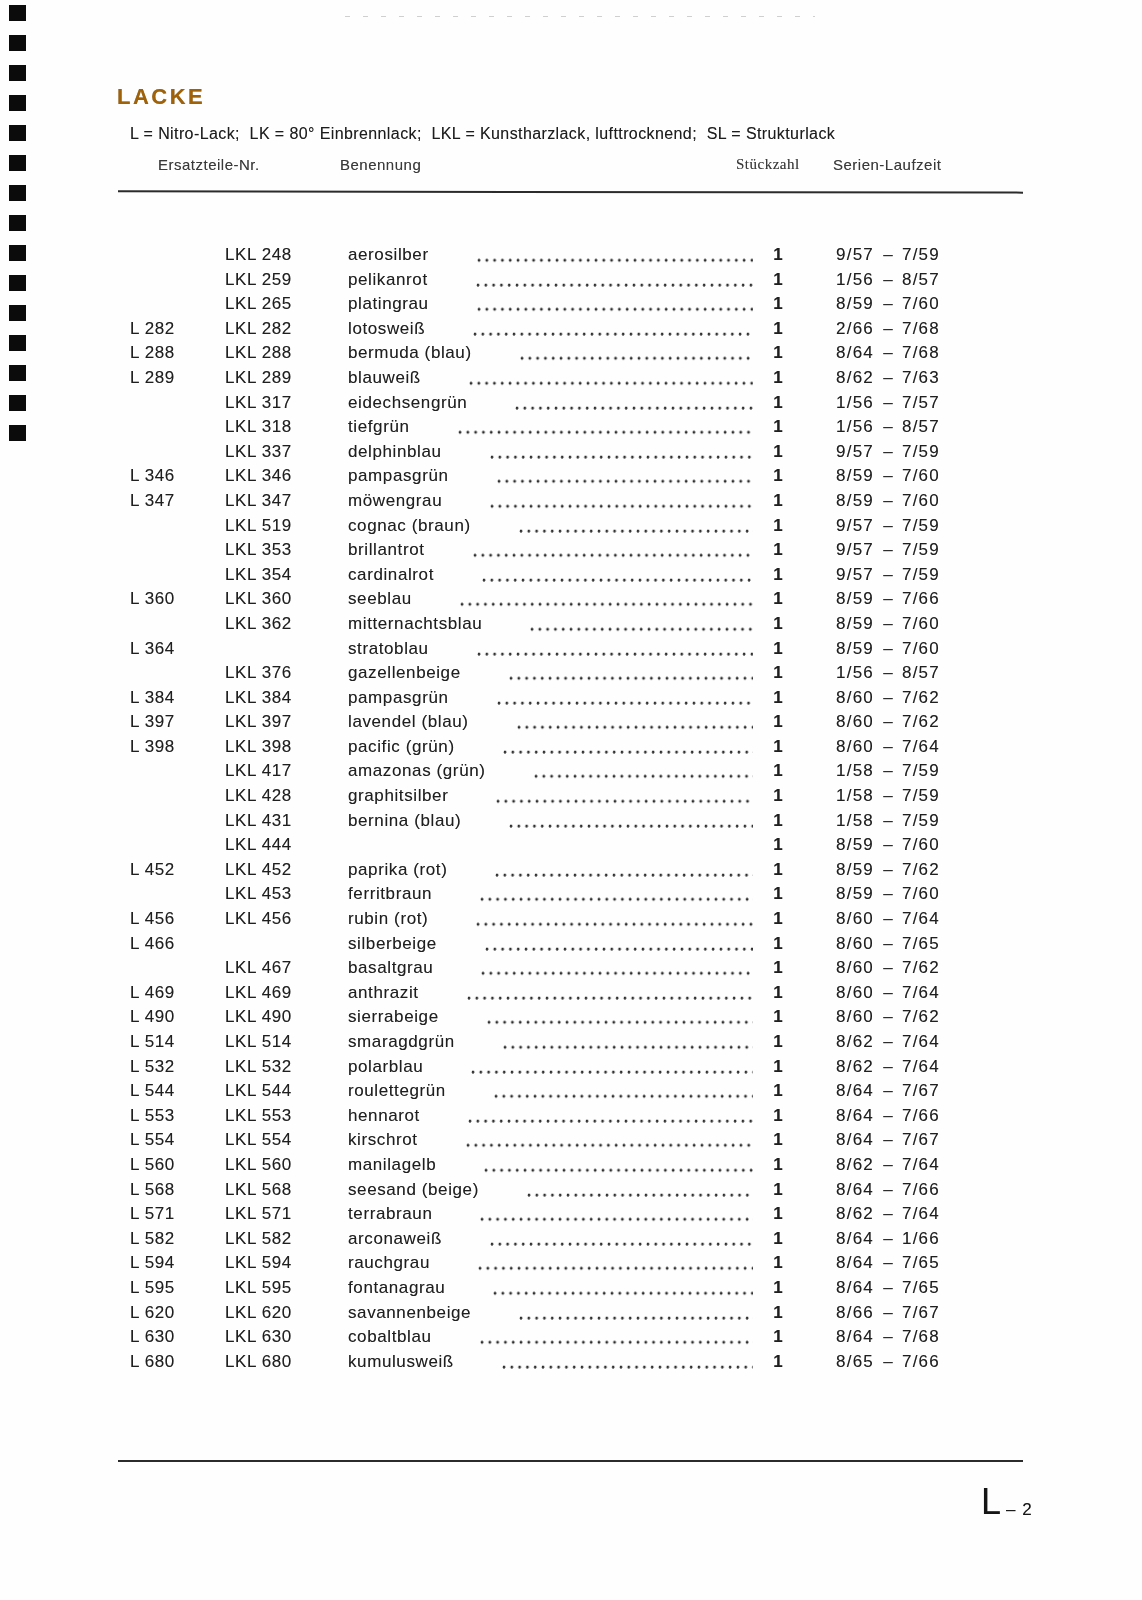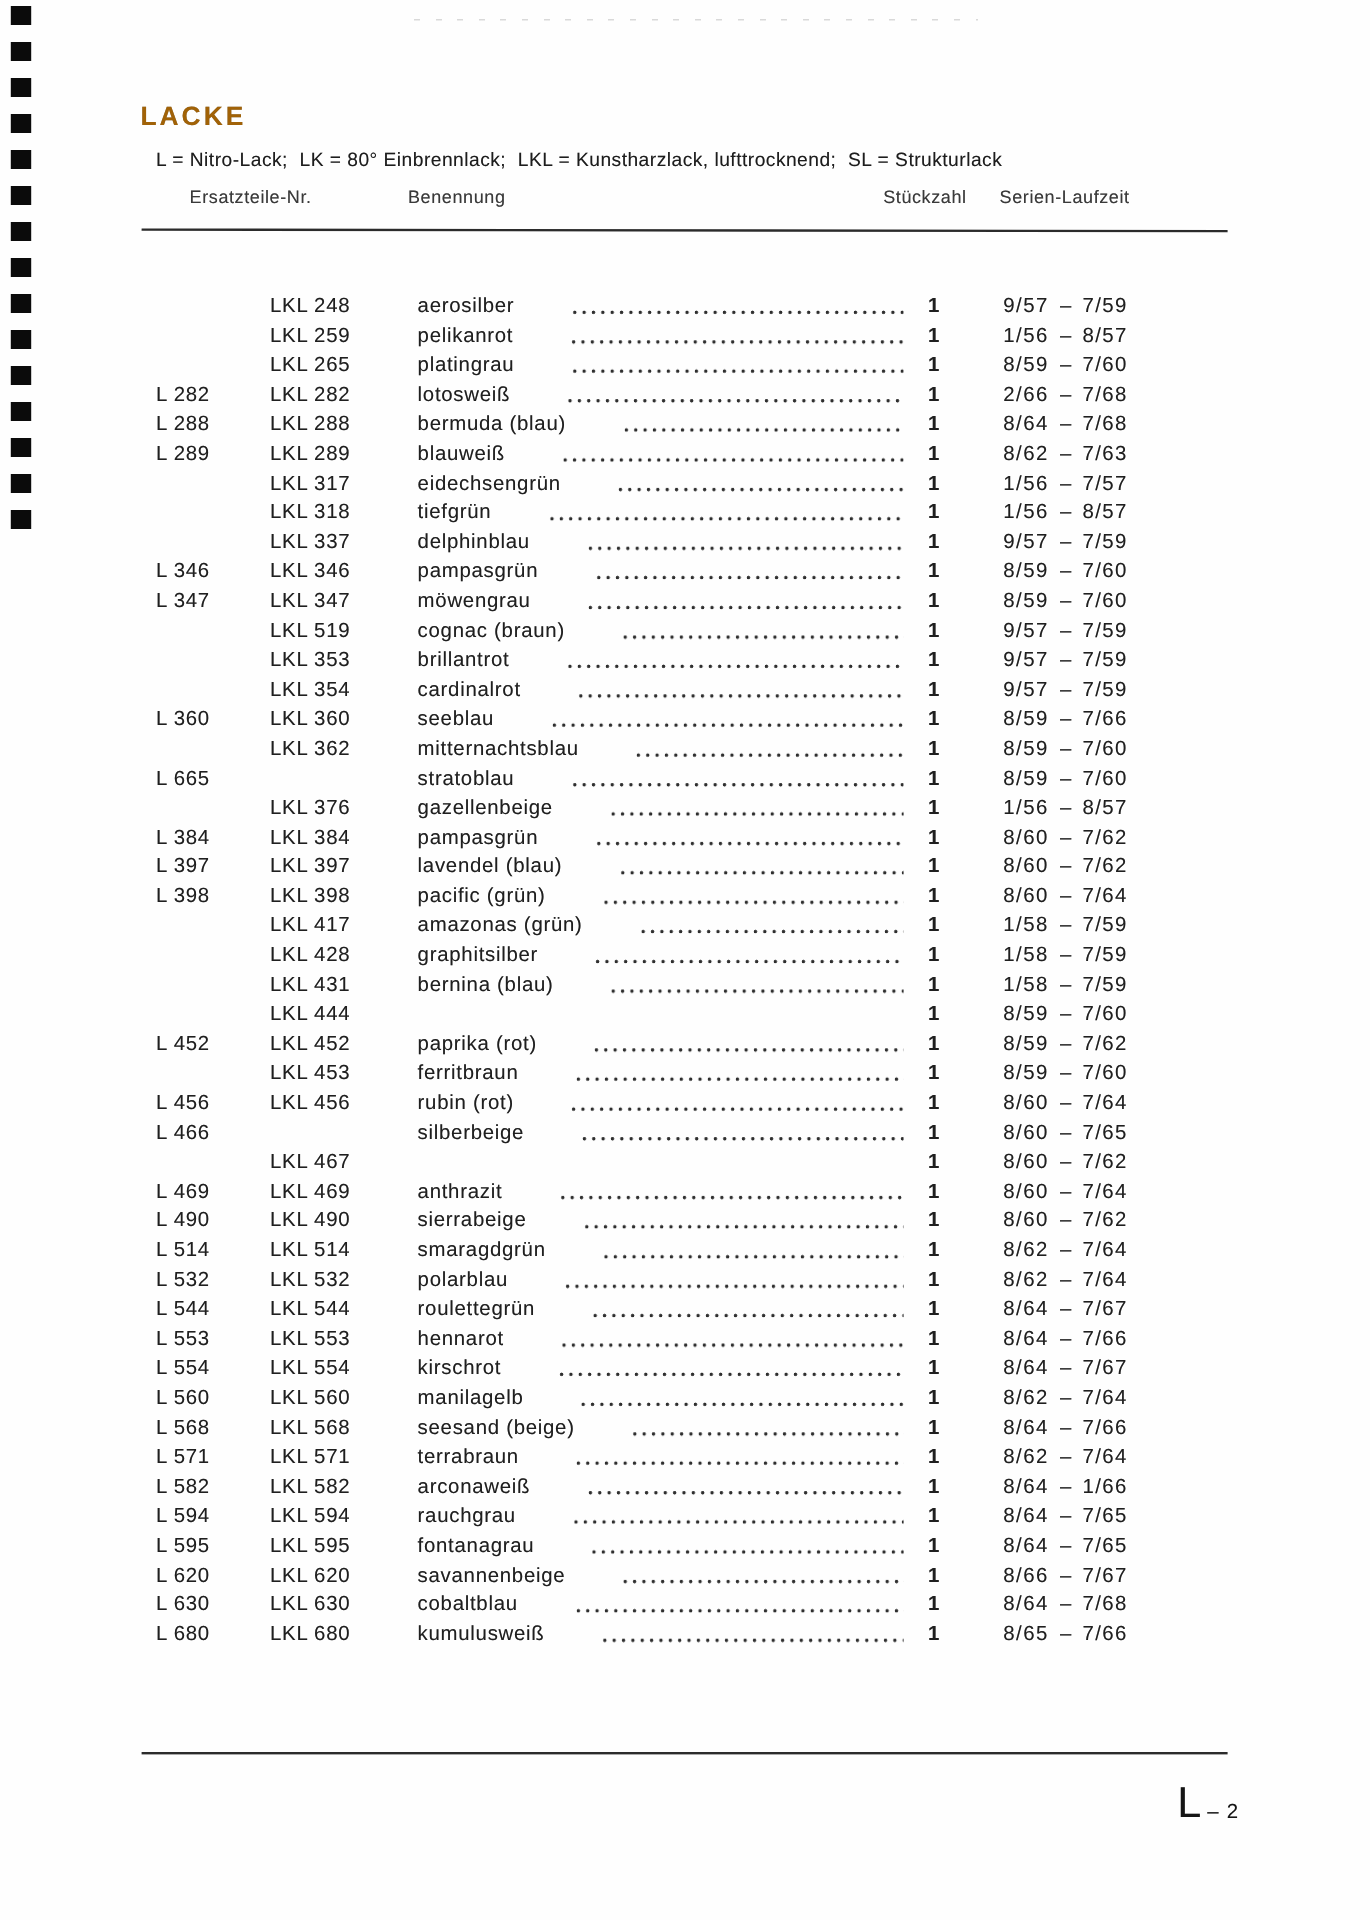--- a/index.html
+++ b/index.html
@@ -27,21 +27,21 @@
     position:absolute;left:117px;top:84px;margin:0;
     font-size:22px;font-weight:700;letter-spacing:2.5px;color:#a16207;
   }
   .legend{
     position:absolute;left:117px;top:112px;margin:13px;
     font-size:16px;letter-spacing:.4px;color:#1d1d1d;white-space:pre;
   }
   .col-headers span{
     position:absolute;top:156px;font-size:15px;letter-spacing:.5px;color:#3a3a3a;white-space:nowrap;
   }
-  .h-part{left:158px;text-align:center;} .h-name{left:340px;} .h-qty{left:736px;} .h-period{left:833px;}
+  .h-part{left:158px;text-align:center;} .h-name{left:340px;} .h-qty{left:736px;font-family:Liberation Serif, serif;} .h-period{left:833px;}
   .rule{position:absolute;left:118px;width:905px;height:2px;background:#2b2b2b;}
   .rule-top{top:191px;transform:rotate(.08deg);}
   .rule-bottom{top:1460px;height:1.6px;}
   .tbody{position:absolute;left:0;top:243px;width:1142px;}
   .row{position:relative;height:24.6px;font-size:17px;}
   .row > span{position:absolute;top:0;line-height:24.6px;white-space:nowrap;}
   .c-l{left:130px;letter-spacing:.6px;}
   .c-lkl{left:225px;letter-spacing:.6px;}
   .c-name{left:348px;width:407px;display:flex;gap:36px;}
   .c-name .nm{letter-spacing:.6px;line-height:24.6px;}
@@ -267,21 +267,21 @@
     <span class="c-name">
       <span class="nm">mitternachtsblau</span>
       <span class="leader"></span>
     </span>
     <span class="c-qty">1</span>
     <span class="c-from">8/59</span>
     <span class="c-dash">–</span>
     <span class="c-to">7/60</span>
   </div>
       <div class="row">
-    <span class="c-l">L 665</span>
+    <span class="c-l">L 364</span>
     <span class="c-lkl"></span>
     <span class="c-name">
       <span class="nm">stratoblau</span>
       <span class="leader"></span>
     </span>
     <span class="c-qty">1</span>
     <span class="c-from">8/59</span>
     <span class="c-dash">–</span>
     <span class="c-to">7/60</span>
   </div>
@@ -421,20 +421,24 @@
       <span class="leader"></span>
     </span>
     <span class="c-qty">1</span>
     <span class="c-from">8/60</span>
     <span class="c-dash">–</span>
     <span class="c-to">7/65</span>
   </div>
       <div class="row">
     <span class="c-l"></span>
     <span class="c-lkl">LKL 467</span>
+    <span class="c-name">
+      <span class="nm">basaltgrau</span>
+      <span class="leader"></span>
+    </span>
     <span class="c-qty">1</span>
     <span class="c-from">8/60</span>
     <span class="c-dash">–</span>
     <span class="c-to">7/62</span>
   </div>
       <div class="row">
     <span class="c-l">L 469</span>
     <span class="c-lkl">LKL 469</span>
     <span class="c-name">
       <span class="nm">anthrazit</span>

